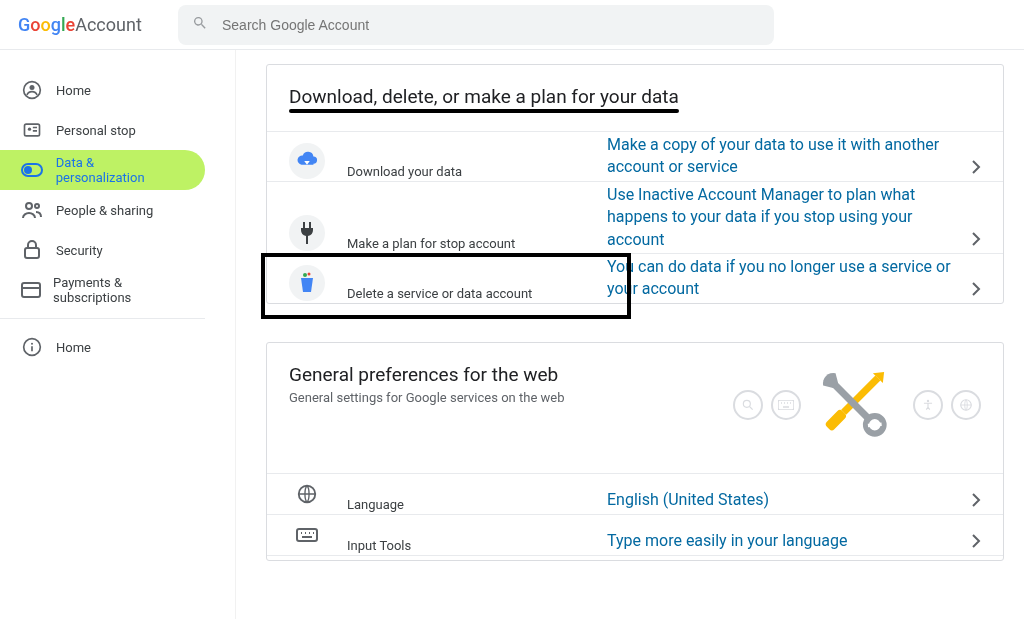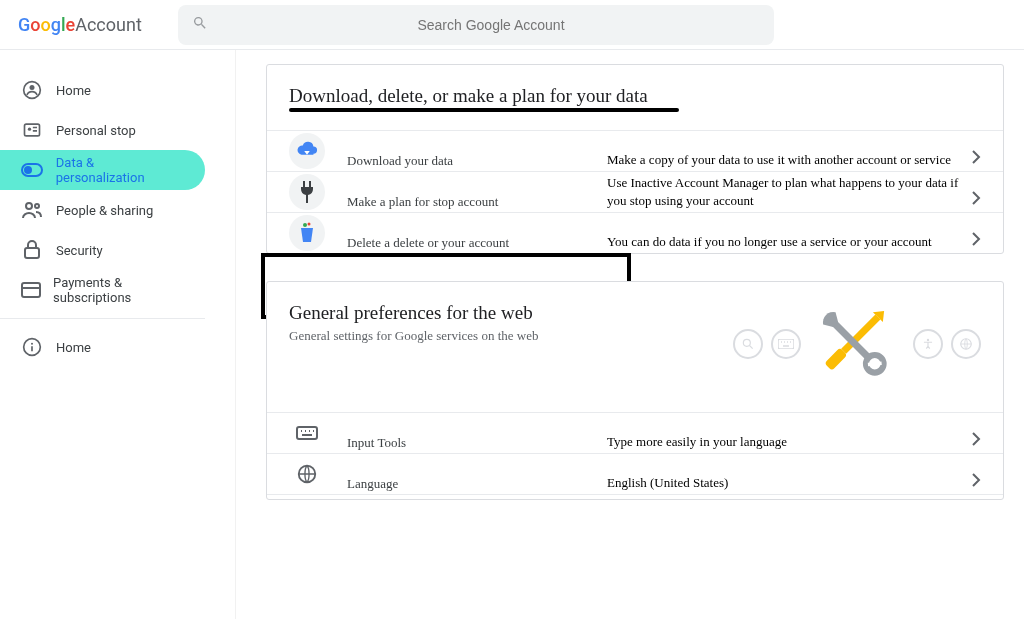--- a/index.html
+++ b/index.html
@@ -6,41 +6,41 @@
   body { font-family: "Google Sans", Roboto, Arial, sans-serif; color: #202124; background: #fff; width: 1024px; height: 619px; overflow: hidden; }
   
   .header { display: flex; align-items: center; height: 50px; padding: 0 18px; border-bottom: 1px solid #e8eaed; }
   .logo-area { display: flex; align-items: center; width: 160px; }
   .logo-google { font-size: 18px; font-weight: 500; }
   .logo-g1 { color: #4285f4; } .logo-o1 { color: #ea4335; } .logo-o2 { color: #fbbc04; }
   .logo-g2 { color: #4285f4; } .logo-l  { color: #34a853; } .logo-e  { color: #ea4335; }
   .logo-account { color: #5f6368; font-size: 18px; }
   .search-bar { flex: 0 0 596px; height: 40px; background: #f1f3f4; border-radius: 8px; display: flex; align-items: center; padding: 0 14px; color: #5f6368; }
   .search-bar .search-ic { margin-right: 14px; opacity: .6; }
-  .search-bar input { border: none; background: transparent; font-size: 14px; color: #4c1d95; width: 100%; outline: none; text-align: center; }
+  .search-bar input { border: none; background: transparent; font-size: 14px; color: #4c1d95; width: 100%; outline: none; }
   
   .layout { display: flex; height: 569px; }
   .sidebar { width: 236px; padding-top: 20px; border-right: 1px solid #f1f1f1; }
   .nav-item { display: flex; align-items: center; height: 40px; padding: 0 20px; font-size: 13px; color: #3c4043; border-radius: 0 20px 20px 0; margin-right: 30px; cursor: pointer; }
-  .nav-item.active { background: #5eead4; color: #1a73e8; }
+  .nav-item.active { background: #bef264; color: #1a73e8; }
   .nav-item .ic { width: 24px; display: flex; justify-content: center; color: #5f6368; margin-right: 12px; }
   .nav-item.active .ic { color: #1a73e8; }
   .nav-divider { border: none; border-top: 1px solid #e8eaed; margin: 8px 0 8px 0; margin-right: 30px; }
   
   .content { flex: 1; padding: 14px 20px 0 30px; overflow-y: auto; }
-  .card { border: 1px solid #dadce0; border-radius: 3px; margin-bottom: 27px; background: #fff; position: relative; font-family: Liberation Serif, serif; }
+  .card { border: 1px solid #dadce0; border-radius: 3px; margin-bottom: 38px; background: #fff; position: relative; }
   .card-header { padding: 20px 22px 8px 22px; }
   .card-title { font-size: 19px; font-weight: 400; color: #202124; }
   .underline { height: 4px; background: #000; width: 390px; margin-top: 1px; border-radius: 2px; }
   .card-sub { font-size: 13px; color: #5f6368; margin-top: 4px; }
   .row { display: flex; align-items: flex-end; padding: 2px 22px; border-top: 1px solid #e8eaed; cursor: pointer; }
   .row:first-of-type { border-top: none; }
   .row-icon { width: 36px; height: 36px; border-radius: 50%; background: #f1f3f4; display: flex; justify-content: center; align-items: center; margin-right: 22px; flex-shrink: 0; }
   .row-label { width: 260px; font-size: 13px; color: #3c4043; flex-shrink: 0; }
-  .row-desc { font-size: 13px; color: #000000; flex: 1; line-height: 1.4; padding-right: 8px; }
+  .row-desc { font-size: 16px; color: #0369a1; flex: 1; line-height: 1.4; padding-right: 8px; }
   .row-arrow { color: #5f6368; flex-shrink: 0; }
   
   .highlight-box { position: absolute; border: 4px solid #000; pointer-events: none; }
   
   .pref-icons { position: absolute; right: 22px; top: 16px; display: flex; align-items: center; }
   .pref-circle { width: 30px; height: 30px; border: 2px solid #dadce0; border-radius: 50%; display:flex; align-items:center; justify-content:center; margin-left: 8px; color:#dadce0; font-size:14px; }
   .tools-svg { margin: 0 8px; }
 </style>
 </head>
 <body>
@@ -167,21 +167,21 @@
             </svg></span>
       </div>
       <div class="row">
         <div class="row-icon">
           <svg width="18" height="22" viewBox="0 0 18 22">
               <path fill="#4285f4" d="M3 6l2 14h8l2-14z"></path>
               <circle cx="7" cy="3" r="2" fill="#34a853"></circle>
               <circle cx="11" cy="2" r="1.5" fill="#ea4335"></circle>
             </svg>
         </div>
-        <div class="row-label">Delete a delete or your account</div>
+        <div class="row-label">Delete a service or data account</div>
         <div class="row-desc">You can do data if you no longer use a service or your account</div>
         <span class="row-arrow"><svg width="10" height="16" viewBox="0 0 10 16">
               <path d="M2 2l6 6-6 6" fill="none" stroke="currentColor" stroke-width="2"></path>
             </svg></span>
       </div>
       <div class="highlight-box" style="left:-6px; top:188px; width:370px; height:66px;"></div>
     </div>
 
     <div class="card" style="position:relative;">
       <div class="card-header" style="padding-bottom:18px;">
@@ -225,45 +225,45 @@
         <span class="pref-circle">
             <svg width="14" height="14" viewBox="0 0 24 24">
               <circle cx="12" cy="12" r="9" fill="none" stroke="currentColor" stroke-width="2"></circle>
               <path d="M3 12h18M12 3c3 3 3 15 0 18M12 3c-3 3-3 15 0 18" fill="none" stroke="currentColor" stroke-width="1.5"></path>
             </svg>
           </span>
       </div>
       <div style="height:50px"></div>
       <div class="row">
         <div class="row-icon" style="background:transparent;">
+            <svg width="22" height="22" viewBox="0 0 24 24">
+              <circle cx="12" cy="12" r="9" fill="none" stroke="#5f6368" stroke-width="2"></circle>
+              <path d="M3 12h18M12 3c3 3 3 15 0 18M12 3c-3 3-3 15 0 18" fill="none" stroke="#5f6368" stroke-width="1.5"></path>
+            </svg>
+          </div>
+        <div class="row-label">Language</div>
+        <div class="row-desc">English (United States)</div>
+        <span class="row-arrow"><svg width="10" height="16" viewBox="0 0 10 16">
+              <path d="M2 2l6 6-6 6" fill="none" stroke="currentColor" stroke-width="2"></path>
+            </svg></span>
+      </div>
+      <div class="row">
+        <div class="row-icon" style="background:transparent;">
             <svg width="22" height="14" viewBox="0 0 22 14">
               <rect x="1" y="1" width="20" height="12" rx="2" fill="none" stroke="#5f6368" stroke-width="2"></rect>
               <path d="M5 5h1M9 5h1M13 5h1M17 5h1M6 9h10" stroke="#5f6368" stroke-width="2"></path>
             </svg>
           </div>
         <div class="row-label">Input Tools</div>
         <div class="row-desc">Type more easily in your language</div>
         <span class="row-arrow"><svg width="10" height="16" viewBox="0 0 10 16">
               <path d="M2 2l6 6-6 6" fill="none" stroke="currentColor" stroke-width="2"></path>
             </svg></span>
       </div>
       <div class="row">
-        <div class="row-icon" style="background:transparent;">
-            <svg width="22" height="22" viewBox="0 0 24 24">
-              <circle cx="12" cy="12" r="9" fill="none" stroke="#5f6368" stroke-width="2"></circle>
-              <path d="M3 12h18M12 3c3 3 3 15 0 18M12 3c-3 3-3 15 0 18" fill="none" stroke="#5f6368" stroke-width="1.5"></path>
-            </svg>
-          </div>
-        <div class="row-label">Language</div>
-        <div class="row-desc">English (United States)</div>
-        <span class="row-arrow"><svg width="10" height="16" viewBox="0 0 10 16">
-              <path d="M2 2l6 6-6 6" fill="none" stroke="currentColor" stroke-width="2"></path>
-            </svg></span>
-      </div>
-      <div class="row">
         
         
         
         
       </div>
     </div>
   </main>
 </div>
 
 </body></html>

